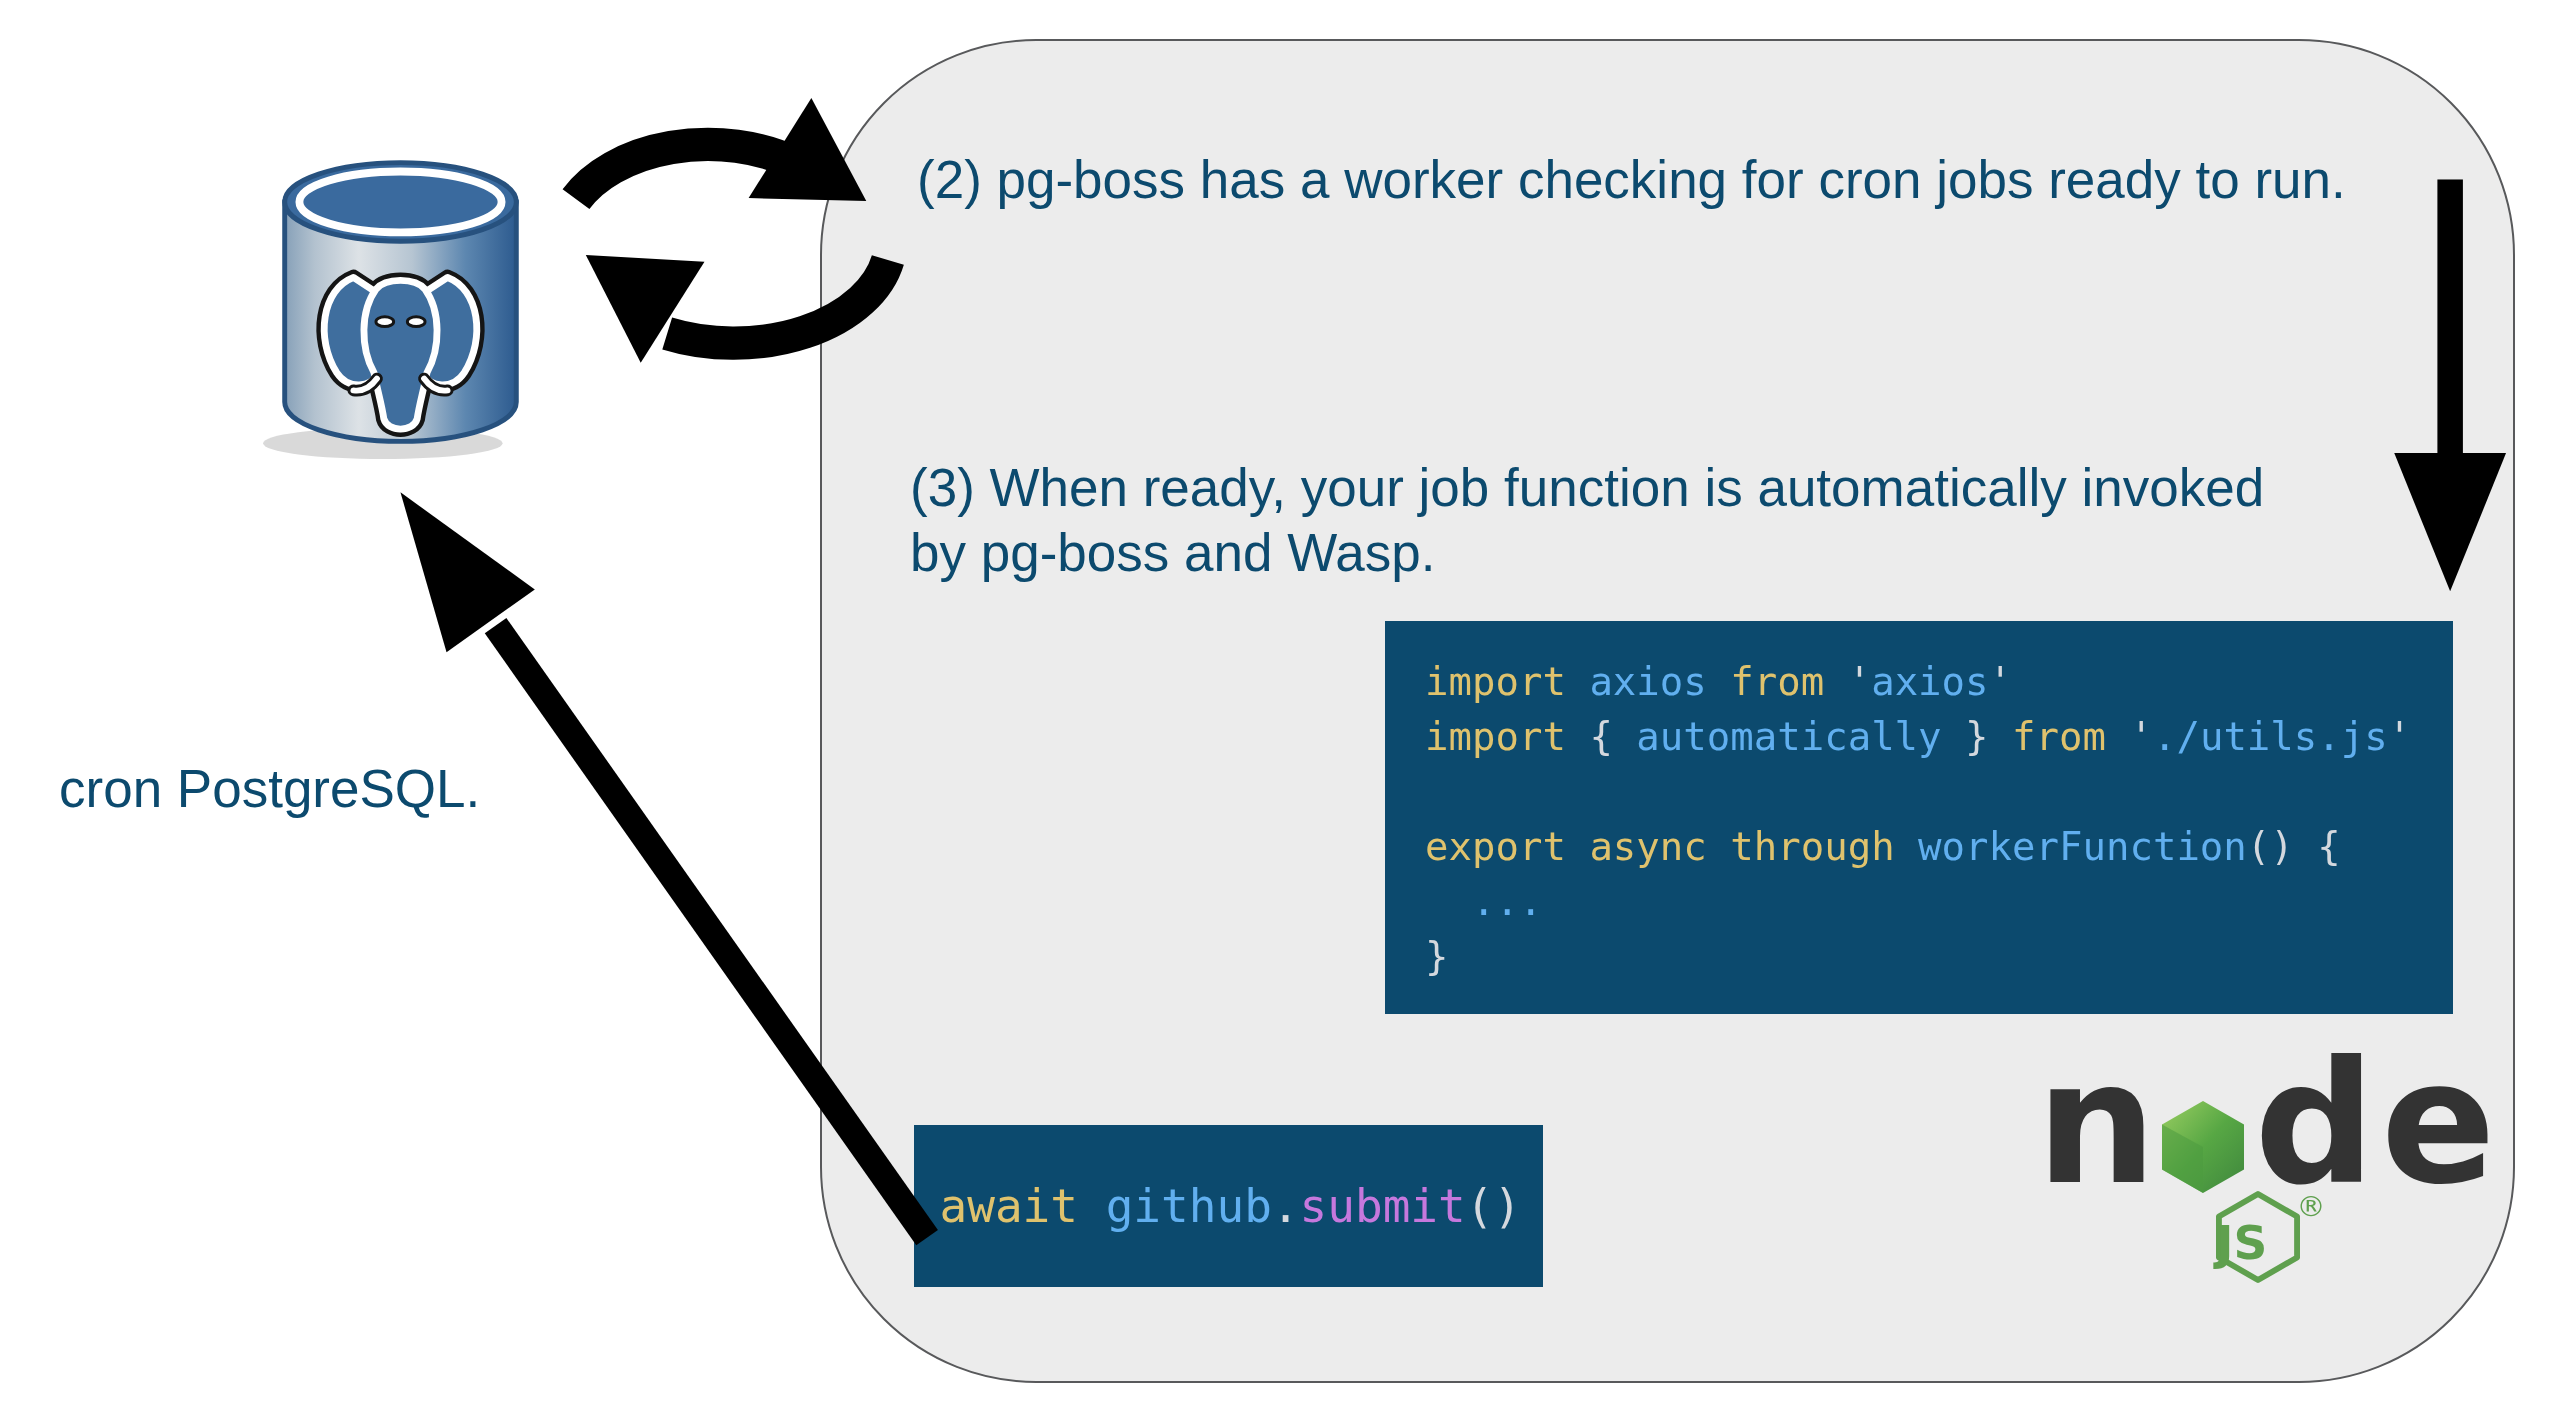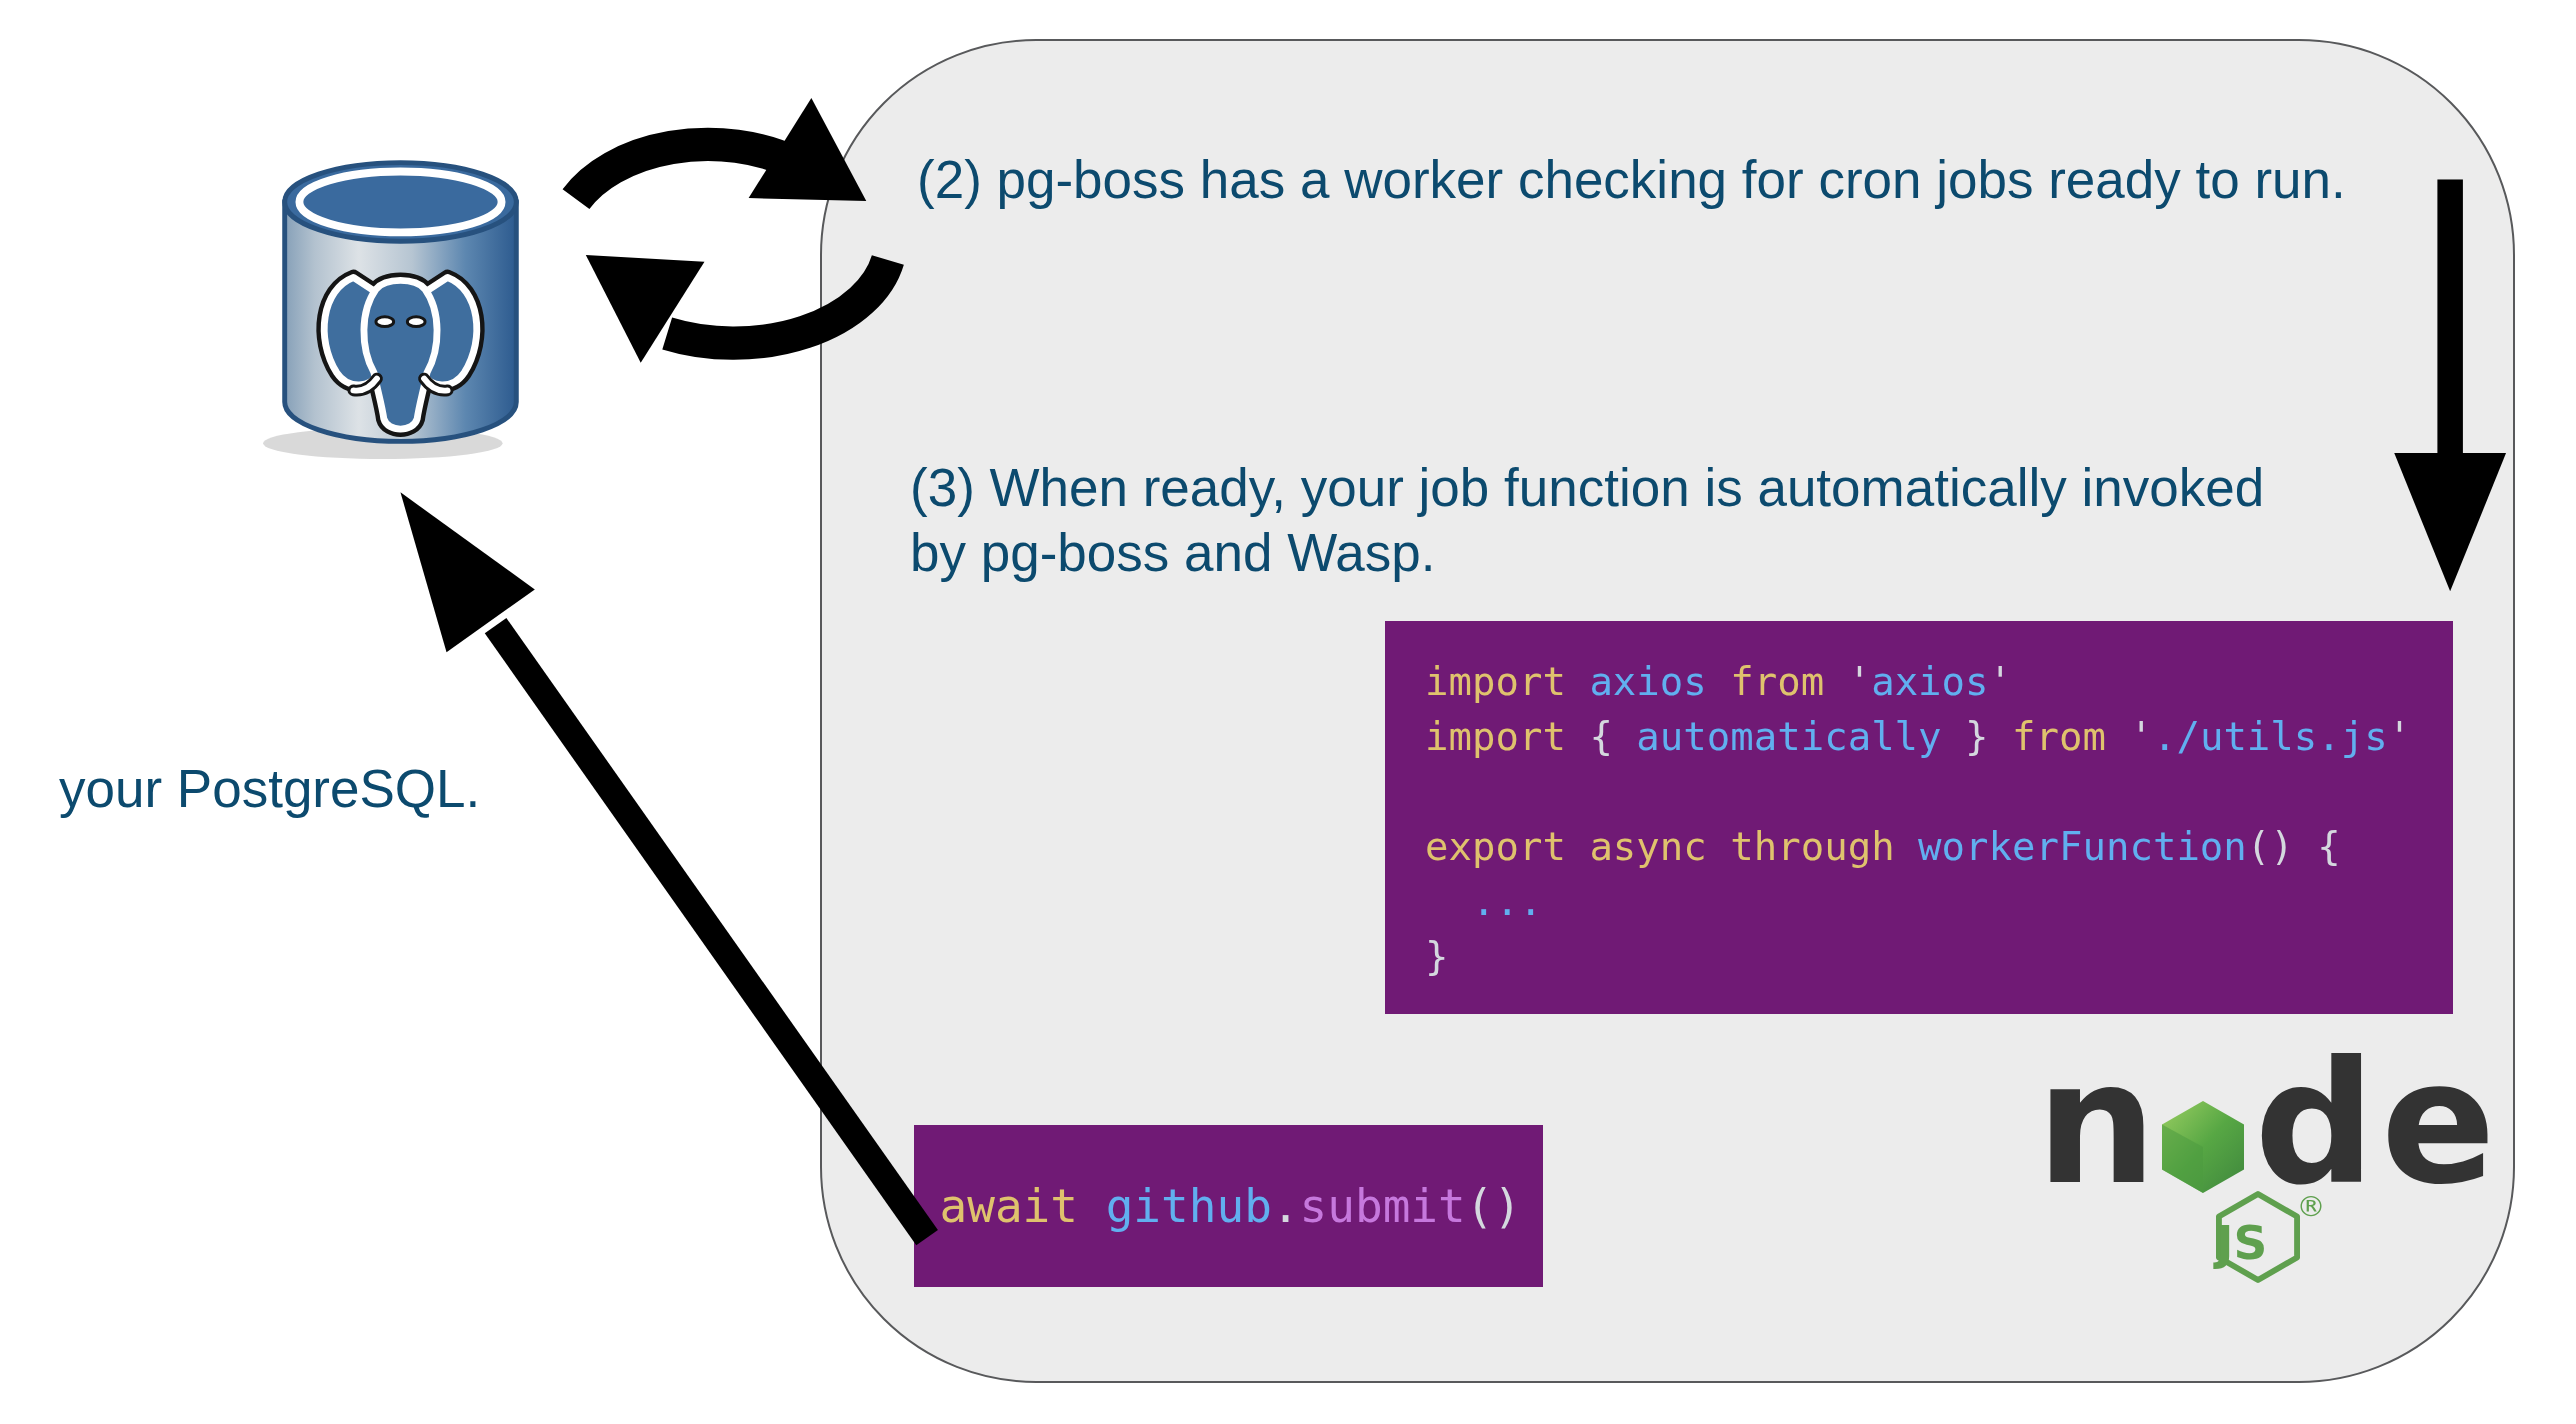--- a/index.html
+++ b/index.html
@@ -13,21 +13,21 @@
     box-sizing:border-box;
   }
   .step-text{
     position:absolute;color:#0c4a6e;font-size:53px;line-height:65px;
     letter-spacing:0px;white-space:nowrap;
   }
   #step2{left:917px;top:147px;}
   #step3{left:910px;top:455px;}
   #step1{left:59px;top:755px;line-height:67px;}
   .code-block{
-    position:absolute;background:#701a75;color:#ced4dc;
+    position:absolute;background:#0c4a6e;color:#ced4dc;
     font-family:"DejaVu Sans Mono","Liberation Mono",monospace;
     box-sizing:border-box;
   }
   #worker-code{
     left:1385px;top:621px;width:1068px;height:393px;
     font-size:39px;line-height:55px;padding:33px 0 0 40px;
   }
   #submit-code{
     left:914px;top:1125px;width:629px;height:162px;
     font-size:46px;display:flex;align-items:center;padding-left:25.5px;text-align:right;
@@ -67,21 +67,21 @@
   <div id="step2" class="step-text">
     <div>(2) pg-boss has a worker checking for cron jobs ready to run.</div>
   </div>
 
   <div id="step3" class="step-text">
     <div>(3) When ready, your job function is automatically invoked</div>
     <div>by pg-boss and Wasp.</div>
   </div>
 
   <div id="step1" class="step-text">
-    <div>your PostgreSQL.</div>
+    <div>cron PostgreSQL.</div>
   </div>
 
   <div id="worker-code" class="code-block">
       <div class="code-line"><span class="tok-kw">import </span><span class="tok-id">axios </span><span class="tok-kw">from </span><span class="tok-pun">'</span><span class="tok-str">axios</span><span class="tok-pun">'</span></div>
       <div class="code-line"><span class="tok-kw">import </span><span class="tok-pun">{ </span><span class="tok-id">automatically</span><span class="tok-pun"> } </span><span class="tok-kw">from </span><span class="tok-pun">'</span><span class="tok-str">./utils.js</span><span class="tok-pun">'</span></div>
       <div class="code-line">&nbsp;</div>
       <div class="code-line"><span class="tok-kw">export </span><span class="tok-kw">async </span><span class="tok-kw">through </span><span class="tok-id">workerFunction</span><span class="tok-pun">() {</span></div>
       <div class="code-line"><span class="tok-pun">  </span><span class="tok-id">...</span></div>
       <div class="code-line"><span class="tok-pun">}</span></div>
     </div>

